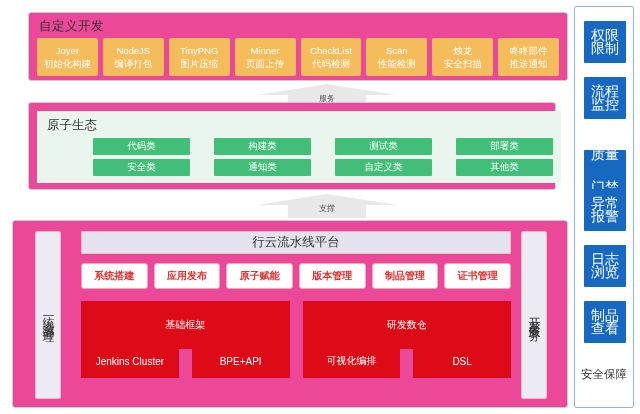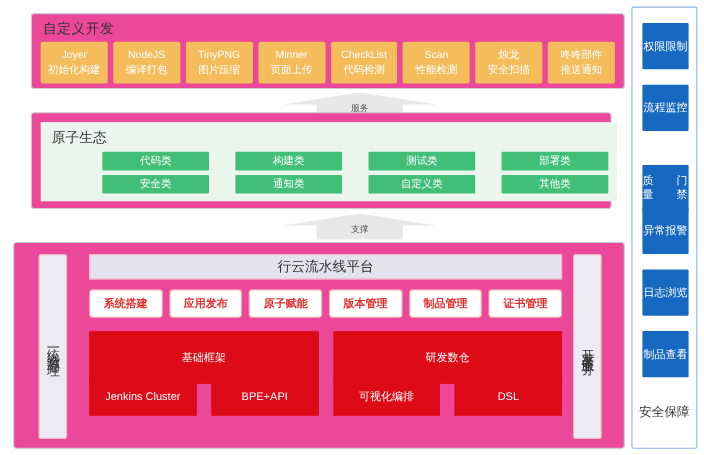--- a/index.html
+++ b/index.html
@@ -156,23 +156,23 @@
   .rightcol{
     position:absolute;left:574px;top:6px;width:60px;height:402px;
     border:1px solid #8fb4e0;
     background:#ffffff;
     box-sizing:border-box;
     border-radius:2px;
   }
   .bbox{
     position:absolute;left:9px;width:42px;height:42px;
     background:#1668c1;
-    display:flex;
+    display:flex;flex-direction:column;
     align-items:center;justify-content:center;
-    color:#ffffff;font-size:10px;line-height:13px;
+    color:#ffffff;font-size:14px;line-height:13px;
     border-radius:1px;
   }
   .sec-label{
     position:absolute;left:0;top:360px;width:58px;
     text-align:center;font-size:11.5px;color:#333333;
   }
 </style>
 </head>
 <body>
 

